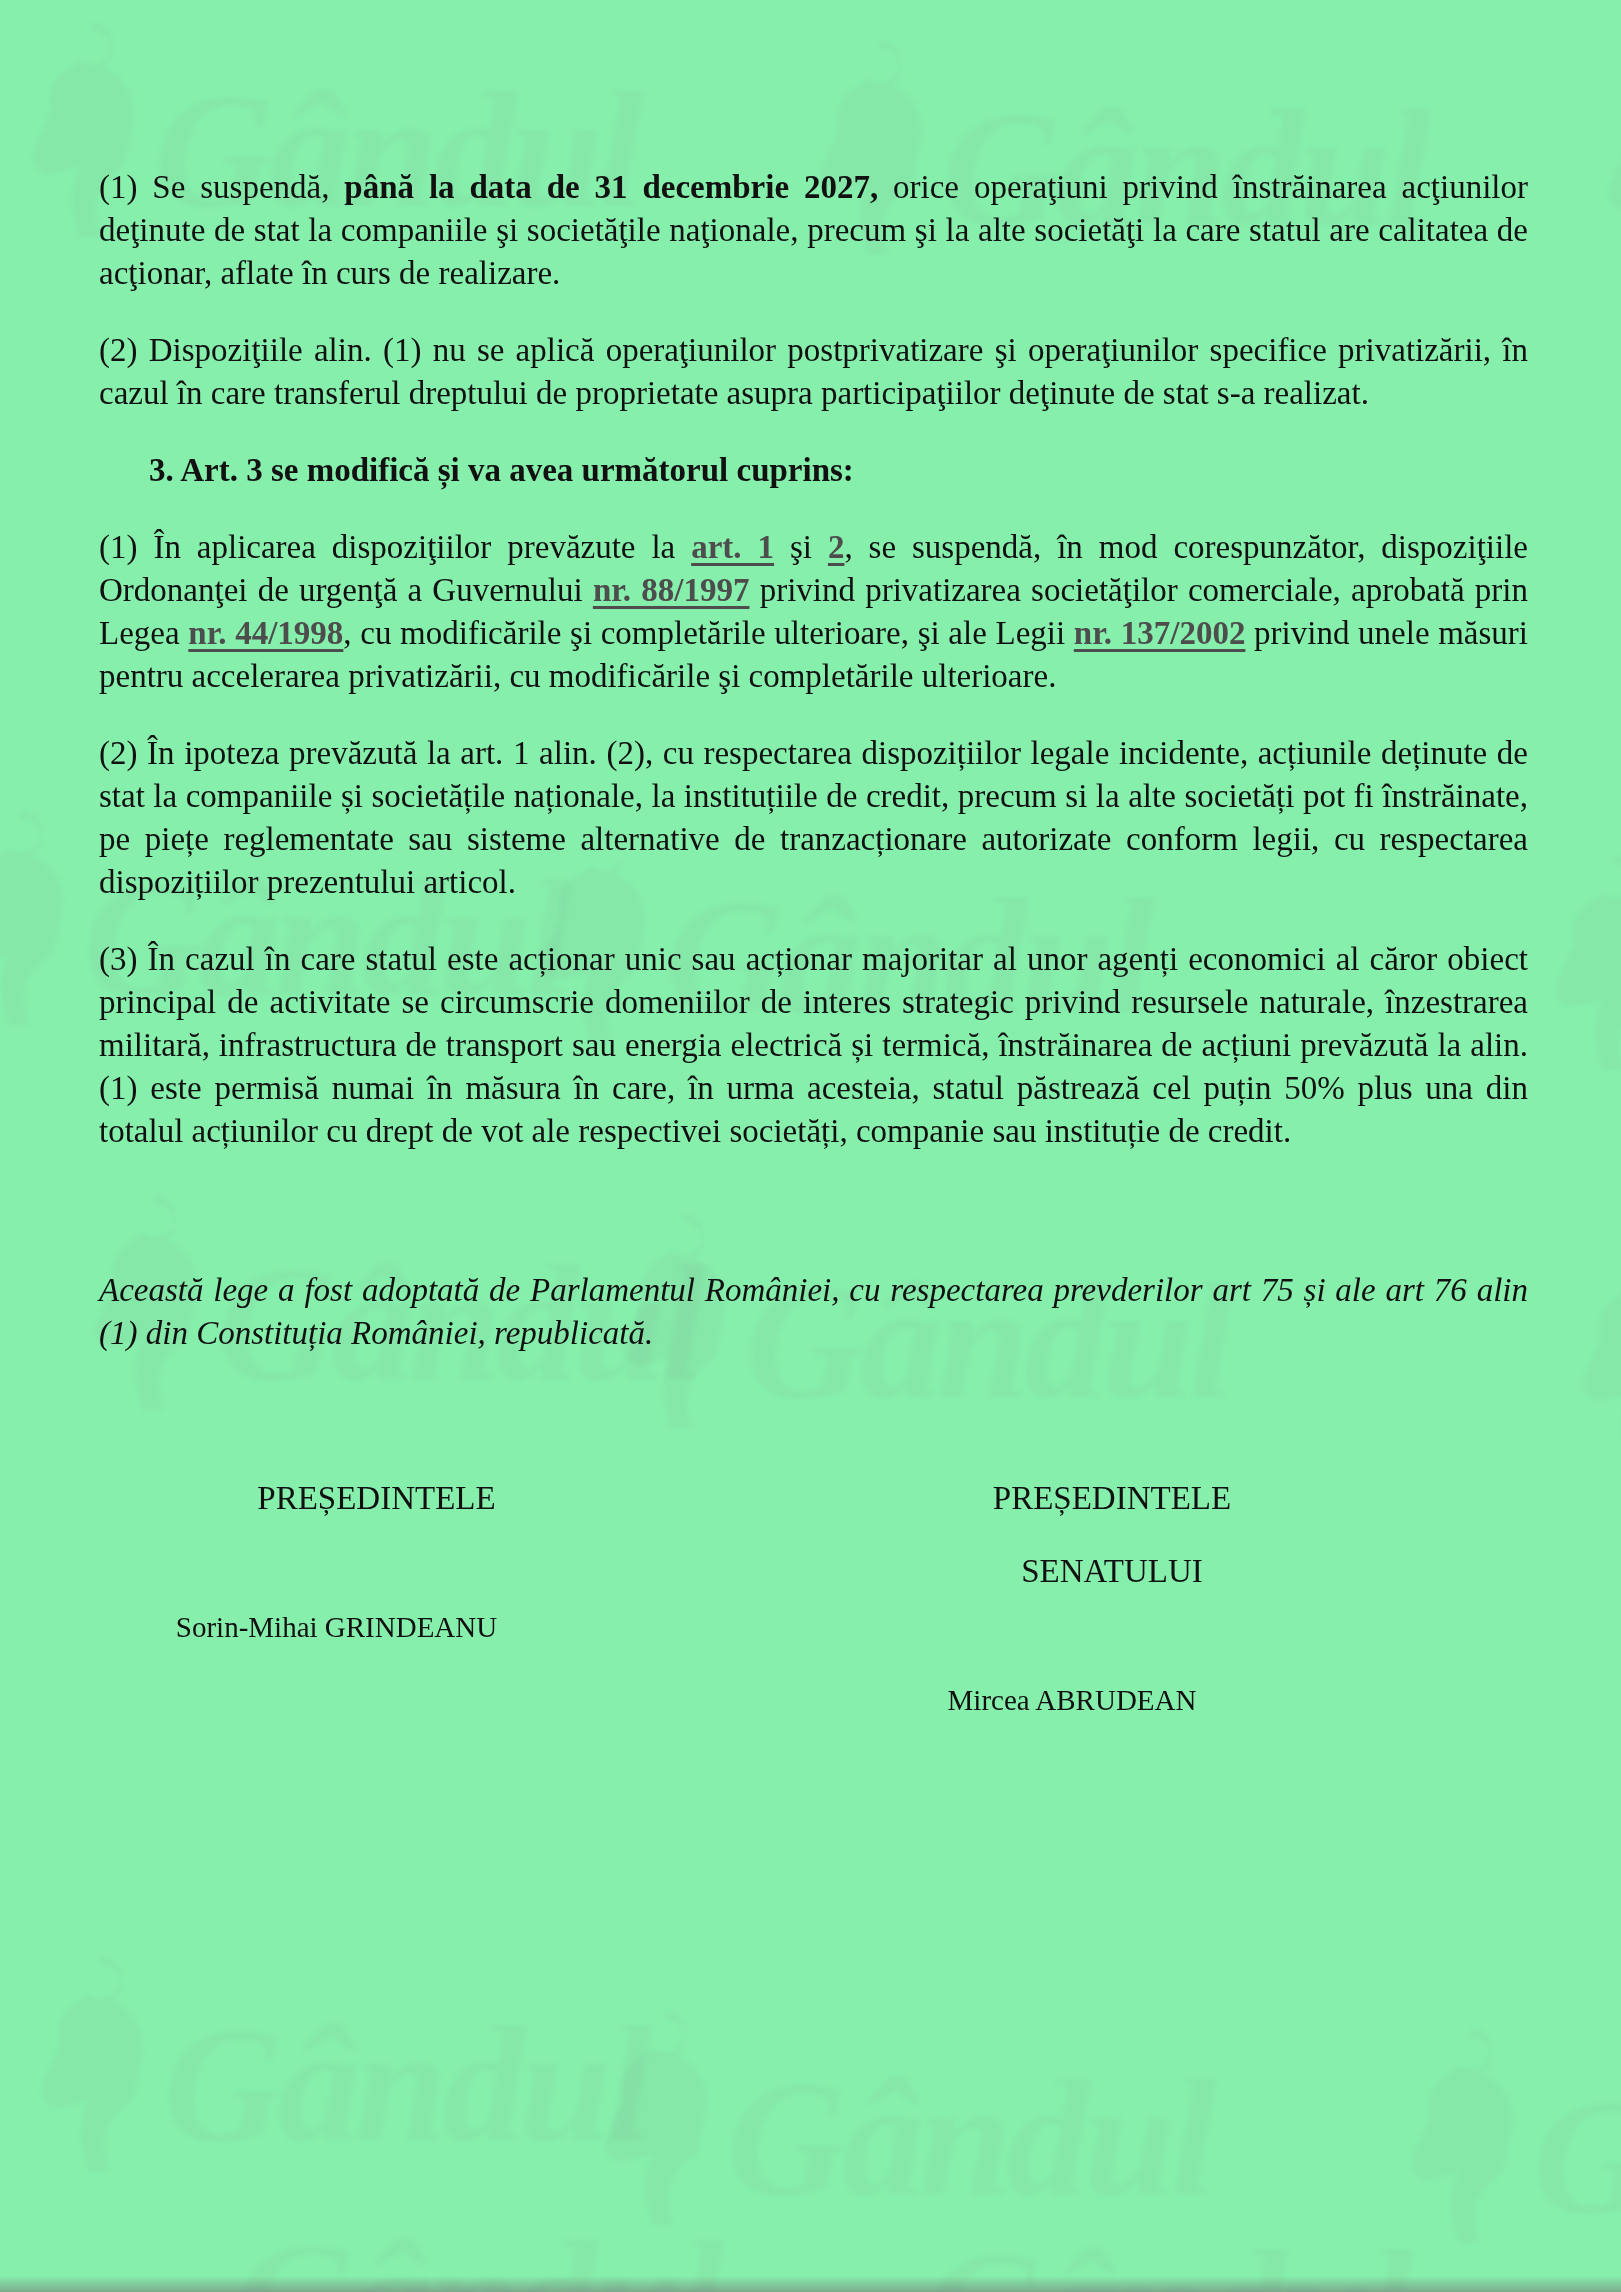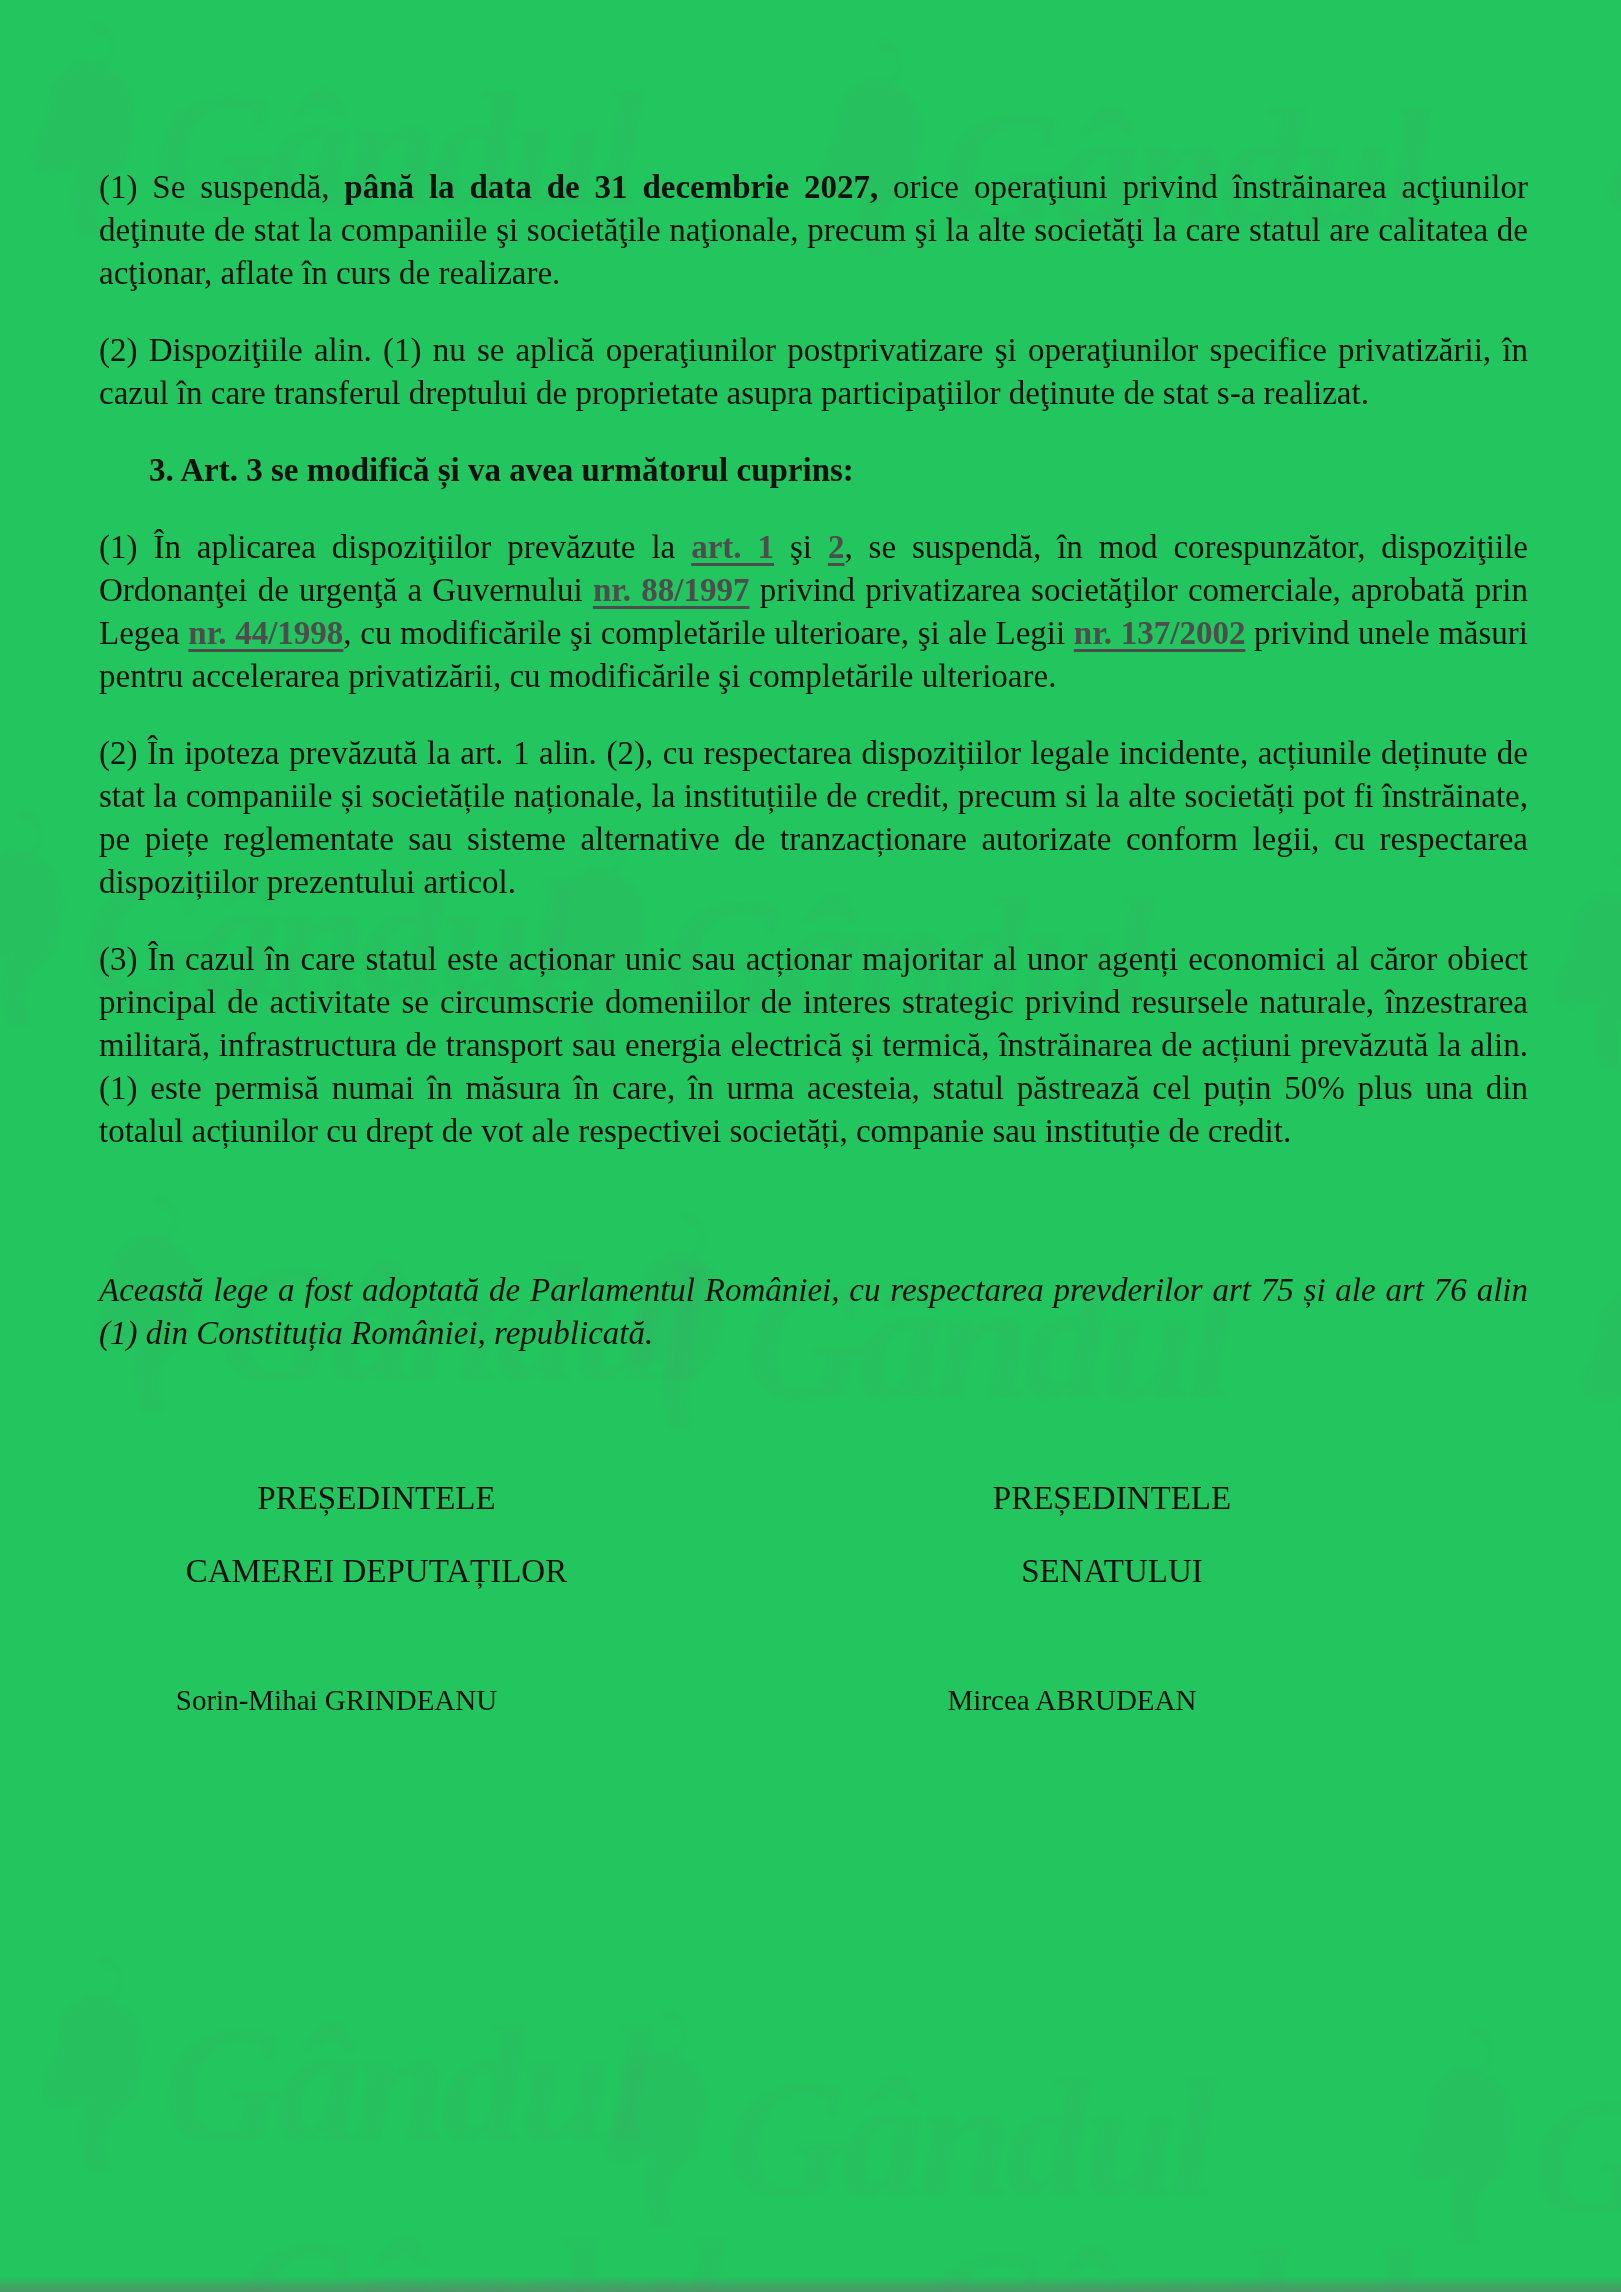--- a/index.html
+++ b/index.html
@@ -1,20 +1,20 @@
 <!DOCTYPE html>
 <html style="font-size:14.3px"><head>
 <meta charset="utf-8">
 <style>
   html, body { margin: 0; padding: 0; background: #ffffff; }
   .page {
     position: relative;
     width: 1622px;
     height: 2293px;
-    background: #22c55e;
+    background: #86efac;
     overflow: hidden;
     font-family: "Liberation Serif", serif;
     color: #111111;
   }
   
   .wm-layer { position: absolute; inset: 0; pointer-events: none; }
   .wm {
     position: absolute;
     display: flex;
     align-items: flex-start;
@@ -181,21 +181,20 @@
     <p class="para">(2) În ipoteza prevăzută la art. 1 alin. (2), cu respectarea dispozițiilor legale incidente, acțiunile deținute de stat la companiile și societățile naționale, la instituțiile de credit, precum si la alte societăți pot fi înstrăinate, pe piețe reglementate sau sisteme alternative de tranzacționare autorizate conform legii, cu respectarea dispozițiilor prezentului articol.</p>
 
     <p class="para">(3) În cazul în care statul este acționar unic sau acționar majoritar al unor agenți economici al căror obiect principal de activitate se circumscrie domeniilor de interes strategic privind resursele naturale, înzestrarea militară, infrastructura de transport sau energia electrică și termică, înstrăinarea de acțiuni prevăzută la alin. (1) este permisă numai în măsura în care, în urma acesteia, statul păstrează cel puțin 50% plus una din totalul acțiunilor cu drept de vot ale respectivei societăți, companie sau instituție de credit.</p>
 
 
     <p class="adoption">Această lege a fost adoptată de Parlamentul României, cu respectarea prevderilor art 75 și ale art 76 alin (1) din Constituția României, republicată.</p>
 
     <div class="signatures">
       <div class="sig-col sig-left">
         <div class="sig-title">PREȘEDINTELE</div>
-        <div class="sig-title sig-title2">CAMEREI DEPUTAȚILOR</div>
         <div class="sig-name">Sorin-Mihai GRINDEANU</div>
       </div>
       <div class="sig-col sig-right">
         <div class="sig-title">PREȘEDINTELE</div>
         <div class="sig-title sig-title2">SENATULUI</div>
         <div class="sig-name">Mircea ABRUDEAN</div>
       </div>
     </div>
 
   </main>

